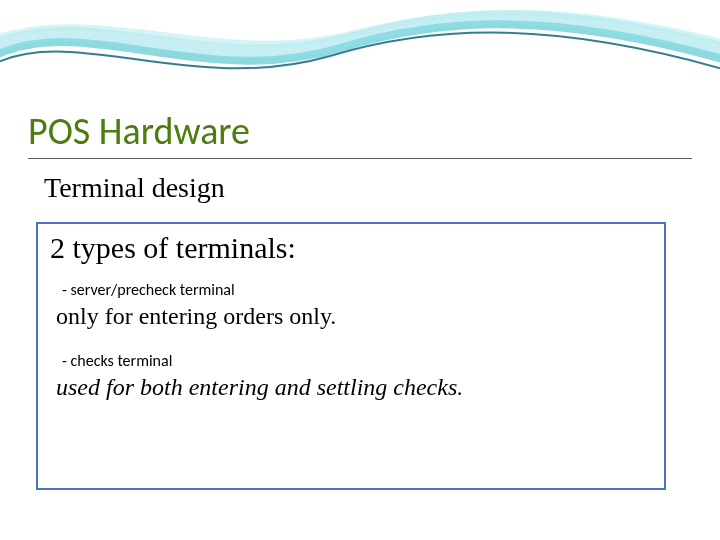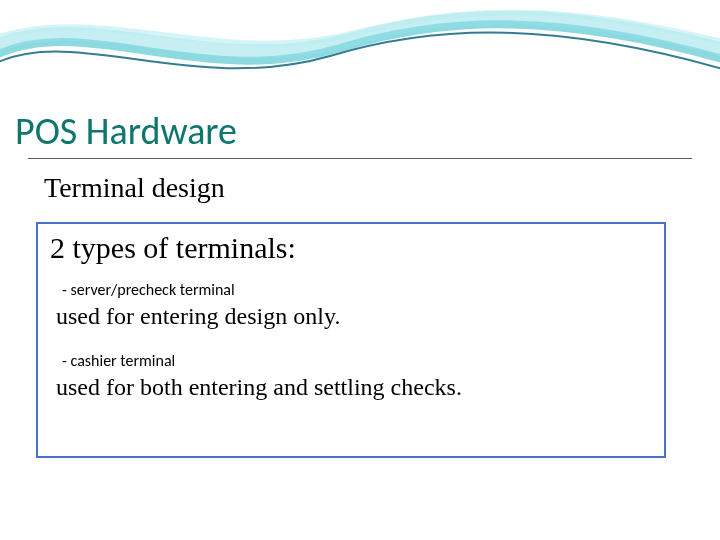--- a/index.html
+++ b/index.html
@@ -15,25 +15,25 @@
   .wave-container {
     position: absolute;
     top: 0;
     left: 0;
     width: 720px;
     height: 100px;
     overflow: hidden;
   }
   .title {
     position: absolute;
-    left: 15px;
+    left: 28px;
     top: 108px;
     font-family: Calibri, "Segoe UI", Arial, sans-serif;
     font-size: 38px;
-    color: #0f766e;
+    color: #4d7c0f;
     font-weight: 400;
   }
   .title-underline {
     position: absolute;
     left: 28px;
     top: 158px;
     width: 664px;
     height: 1px;
     background: #5a5a5a;
   }
@@ -42,21 +42,21 @@
     left: 44px;
     top: 172px;
     font-size: 28px;
     color: #000;
   }
   .content-box {
     position: absolute;
     left: 36px;
     top: 222px;
     width: 630px;
-    height: 236px;
+    height: 268px;
     border: 2px solid #4a72c8;
     box-sizing: border-box;
     padding: 6px 12px 10px 12px;
   }
   .box-heading {
     font-size: 30px;
     color: #000;
     margin: 0 0 14px 0;
     line-height: 1.2;
   }
@@ -67,20 +67,21 @@
     margin: 4px 0 2px 12px;
   }
   .item-desc {
     font-size: 24px;
     color: #000;
     margin: 2px 0 20px 6px;
     line-height: 1.25;
   }
   .item-block:last-child .item-desc {
     margin-bottom: 4px;
+    font-style: italic;
   }
 </style>
 </head>
 <body>
 
 <div class="wave-container">
   <svg width="720" height="100" viewBox="0 0 720 100">
     <path d="M -10 58 C 80 10, 200 90, 340 48 C 440 18, 560 8, 760 70 L 760 -10 L -10 -10 Z" fill="#ffffff" stroke="none"></path>
     <path d="M -10 58 C 80 10, 200 90, 340 48 C 440 18, 560 8, 760 70" fill="none" stroke="#2fb9c7" stroke-width="8" opacity="0.55"></path>
     <path d="M -10 48 C 90 5, 210 78, 350 40 C 450 12, 560 2, 760 60" fill="none" stroke="#8fe0e8" stroke-width="14" opacity="0.5"></path>
@@ -92,20 +93,20 @@
 <div class="title">POS Hardware</div>
 <div class="title-underline"></div>
 
 <div class="subheading">Terminal design</div>
 
 <div class="content-box">
   <div class="box-heading">2 types of terminals:</div>
 
   <div class="item-block">
     <div class="item-label">- server/precheck terminal</div>
-    <div class="item-desc">used for entering design only.</div>
+    <div class="item-desc">only for entering orders only.</div>
   </div>
 
   <div class="item-block">
-    <div class="item-label">- cashier terminal</div>
+    <div class="item-label">- checks terminal</div>
     <div class="item-desc">used for both entering and settling checks.</div>
   </div>
 </div>
 
 </body></html>

